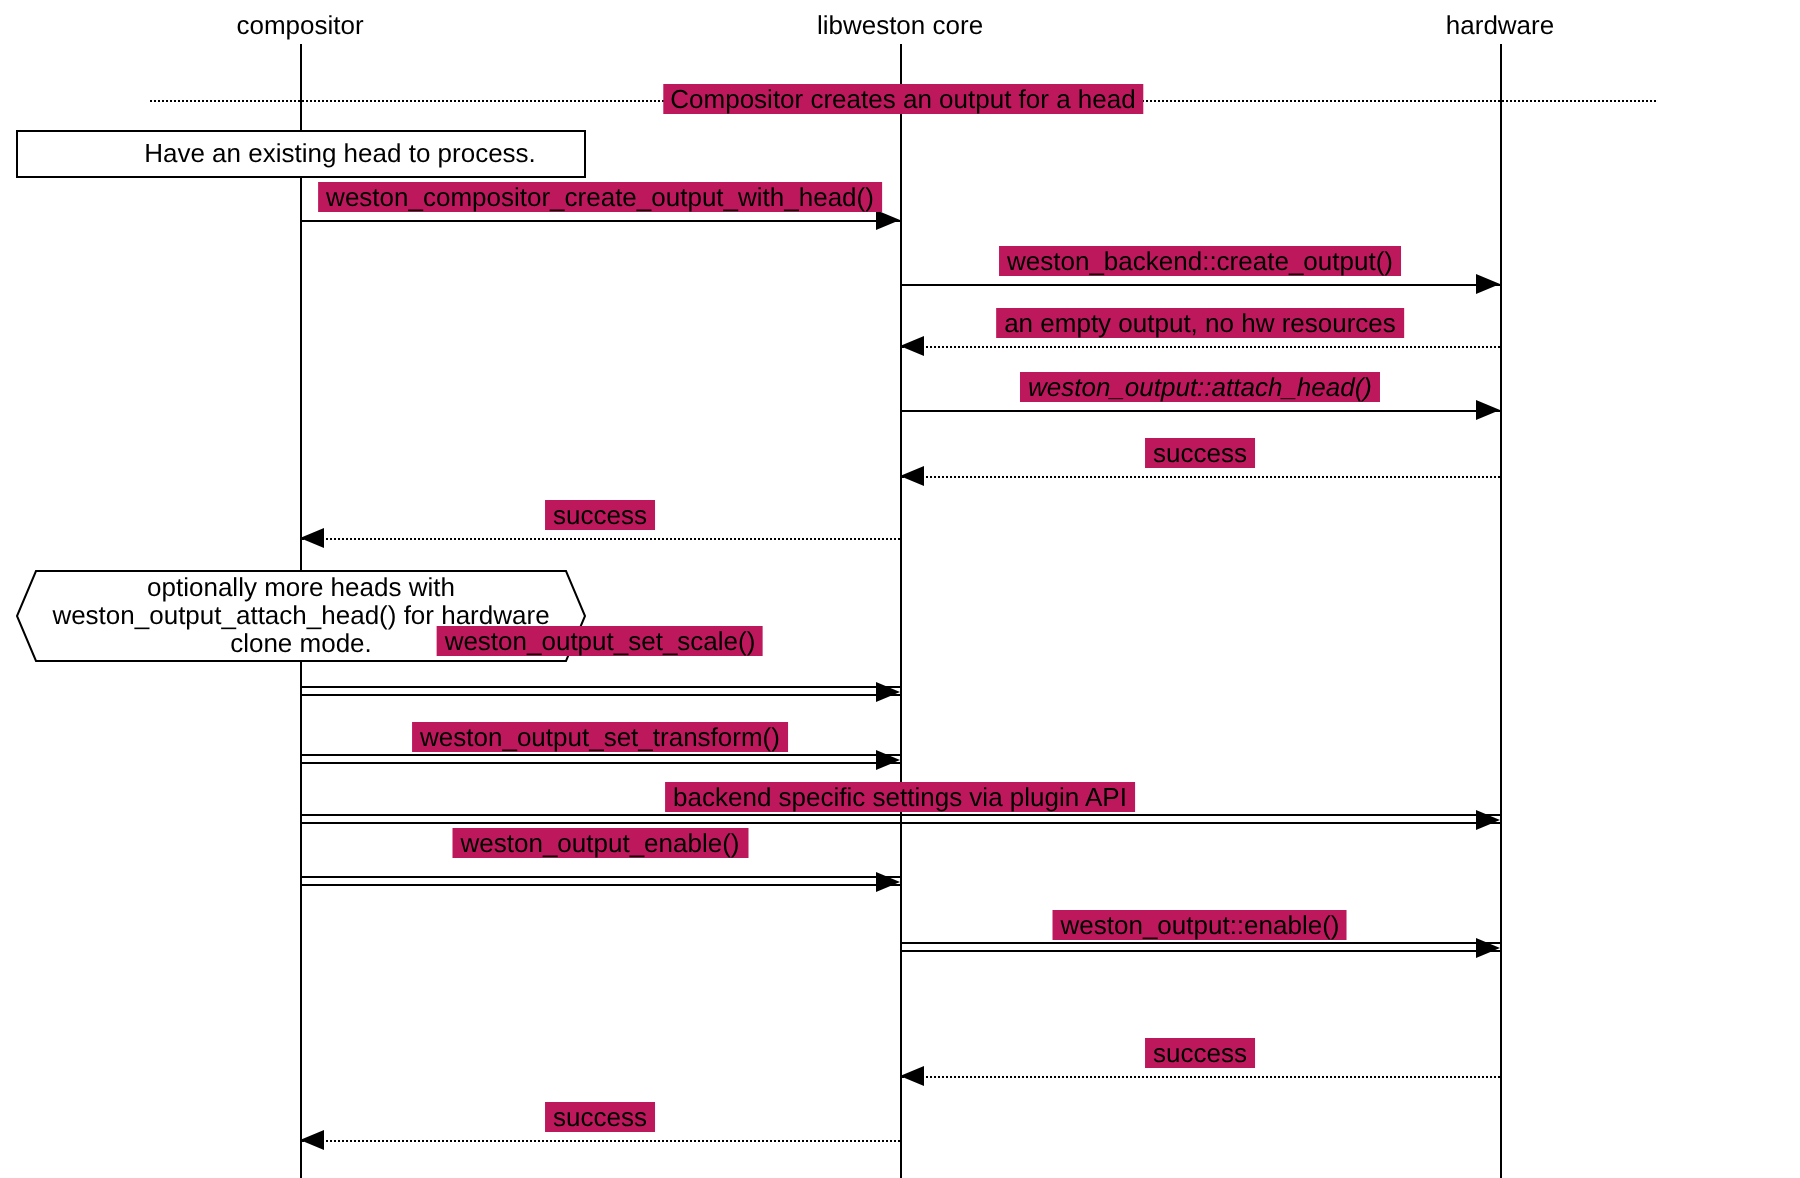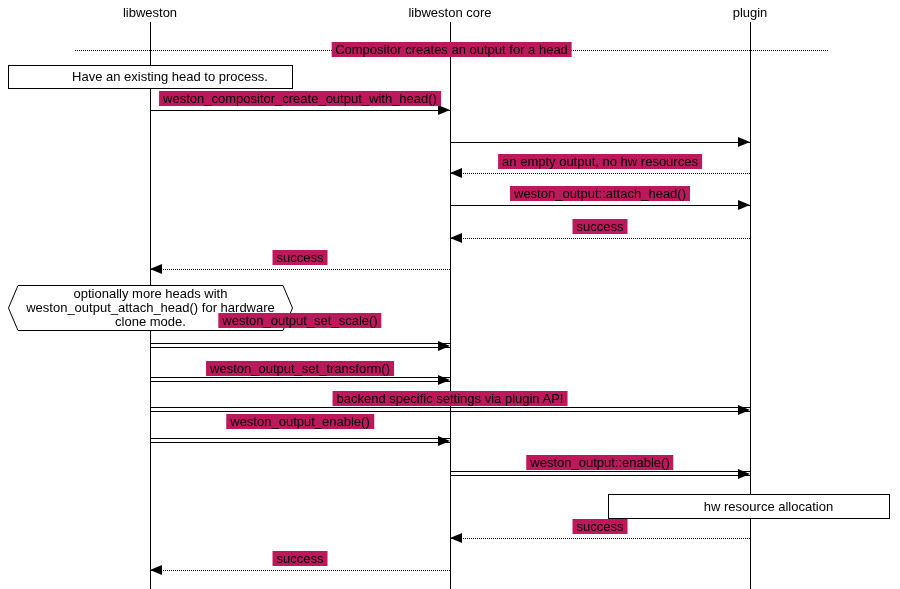--- a/index.html
+++ b/index.html
@@ -82,41 +82,42 @@
     justify-content: center;
     text-align: center;
   }
   .note-text { line-height: 14px; white-space: nowrap; }
 </style>
 </head>
 <body>
 
 <div id="diagram">
     <div class="lifeline" style="left: 150px; top: 22px; height: 567px;"></div>
-    <div class="actor-label" style="left: 150px; top: 5px;">libweston</div>
+    <div class="actor-label" style="left: 150px; top: 5px;">compositor</div>
     <div class="lifeline" style="left: 450px; top: 22px; height: 567px;"></div>
     <div class="actor-label" style="left: 450px; top: 5px;">libweston core</div>
     <div class="lifeline" style="left: 750px; top: 22px; height: 567px;"></div>
-    <div class="actor-label" style="left: 750px; top: 5px;">plugin</div>
+    <div class="actor-label" style="left: 750px; top: 5px;">hardware</div>
     <div class="msg-line dotted" style="left: 75px; top: 50px; width: 753px;"></div>
     <div class="msg-label" style="left: 451.5px; top: 42px;">Compositor creates an output for a head</div>
     <div class="note-box" style="left: 8px; top: 65px; width: 285px; height: 24px;">
       <div class="note-text">Have an existing head to process.</div>
     </div>
     <div class="msg-line" style="left: 150px; top: 110px; width: 300px;"></div>
     <div class="arrowhead arrow-right" style="left: 438px; top: 105px;"></div>
     <div class="msg-label" style="left: 300px; top: 91px;">weston_compositor_create_output_with_head()</div>
     <div class="msg-line" style="left: 450px; top: 142px; width: 300px;"></div>
     <div class="arrowhead arrow-right" style="left: 738px; top: 137px;"></div>
+    <div class="msg-label" style="left: 600px; top: 123px;">weston_backend::create_output()</div>
     <div class="msg-line dotted" style="left: 450px; top: 173px; width: 300px;"></div>
     <div class="arrowhead arrow-left" style="left: 450px; top: 168px;"></div>
     <div class="msg-label" style="left: 600px; top: 154px;">an empty output, no hw resources</div>
     <div class="msg-line" style="left: 450px; top: 205px; width: 300px;"></div>
     <div class="arrowhead arrow-right" style="left: 738px; top: 200px;"></div>
-    <div class="msg-label" style="left: 600px; top: 186px;">weston_output::attach_head()</div>
+    <div class="msg-label" style="left: 600px; top: 186px; font-style: italic;">weston_output::attach_head()</div>
     <div class="msg-line dotted" style="left: 450px; top: 238px; width: 300px;"></div>
     <div class="arrowhead arrow-left" style="left: 450px; top: 233px;"></div>
     <div class="msg-label" style="left: 600px; top: 219px;">success</div>
     <div class="msg-line dotted" style="left: 150px; top: 269px; width: 300px;"></div>
     <div class="arrowhead arrow-left" style="left: 150px; top: 264px;"></div>
     <div class="msg-label" style="left: 300px; top: 250px;">success</div>
     <div class="note-hex" style="left: 8px; top: 285px; width: 285px; height: 46px;">
       <svg width="285" height="46">
         <polygon points="10,0.5 275,0.5 284.5,23 275,45.5 10,45.5 0.5,23" fill="#ffffff" stroke="#000000"></polygon>
       </svg>
@@ -134,22 +135,19 @@
     <div class="msg-label" style="left: 300px; top: 361px;">weston_output_set_transform()</div>
     <div class="msg-line double" style="left: 150px; top: 407px; width: 600px;"></div>
     <div class="arrowhead arrow-right" style="left: 738px; top: 405px;"></div>
     <div class="msg-label" style="left: 450px; top: 391px;">backend specific settings via plugin API</div>
     <div class="msg-line double" style="left: 150px; top: 438px; width: 300px;"></div>
     <div class="arrowhead arrow-right" style="left: 438px; top: 436px;"></div>
     <div class="msg-label" style="left: 300px; top: 414px;">weston_output_enable()</div>
     <div class="msg-line double" style="left: 450px; top: 471px; width: 300px;"></div>
     <div class="arrowhead arrow-right" style="left: 738px; top: 469px;"></div>
     <div class="msg-label" style="left: 600px; top: 455px;">weston_output::enable()</div>
-    <div class="note-box" style="left: 608px; top: 494px; width: 282px; height: 25px;">
-      <div class="note-text">hw resource allocation</div>
-    </div>
     <div class="msg-line dotted" style="left: 450px; top: 538px; width: 300px;"></div>
     <div class="arrowhead arrow-left" style="left: 450px; top: 533px;"></div>
     <div class="msg-label" style="left: 600px; top: 519px;">success</div>
     <div class="msg-line dotted" style="left: 150px; top: 570px; width: 300px;"></div>
     <div class="arrowhead arrow-left" style="left: 150px; top: 565px;"></div>
     <div class="msg-label" style="left: 300px; top: 551px;">success</div>
   </div>
 
 </body></html>

